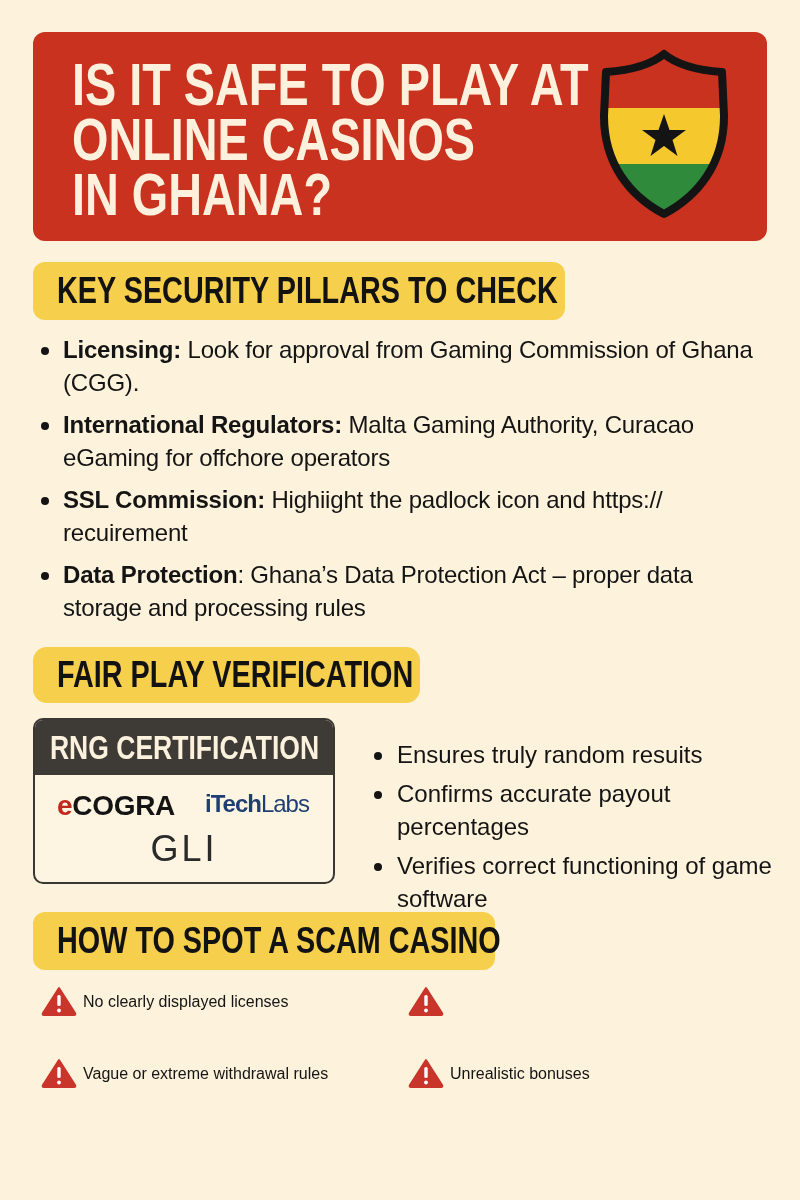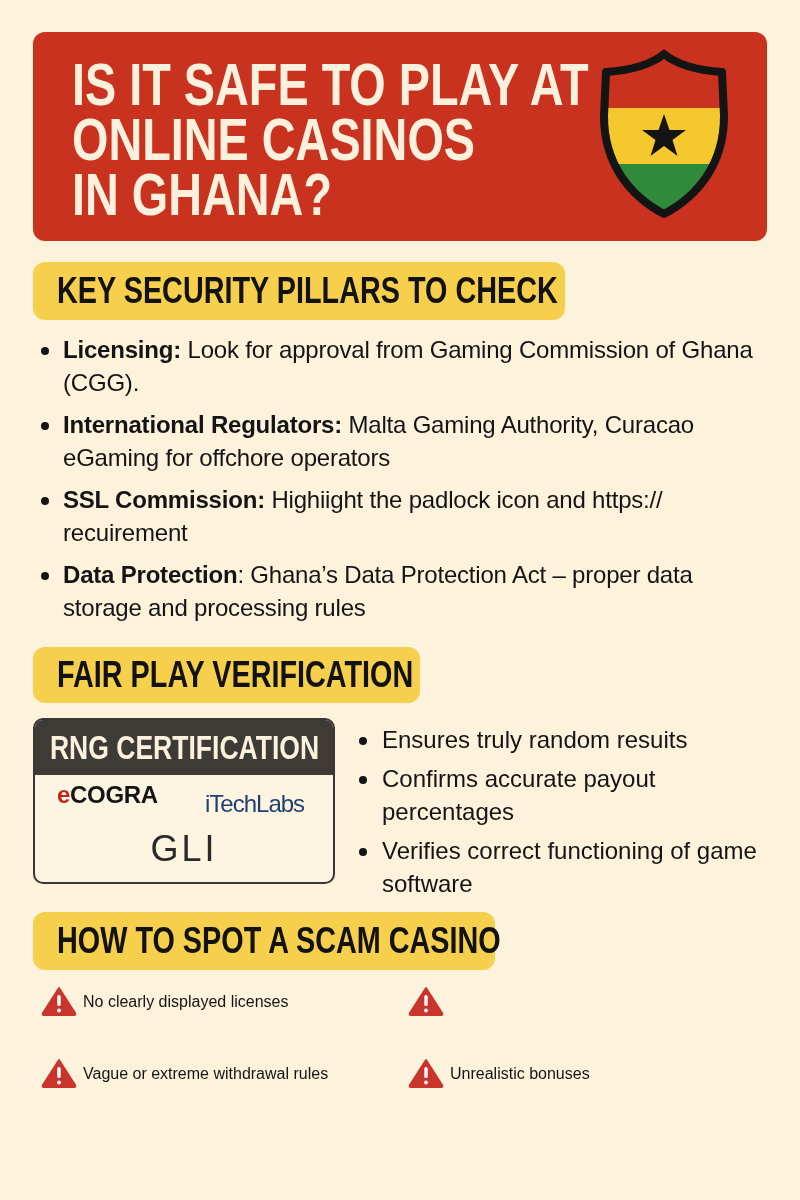--- a/index.html
+++ b/index.html
@@ -33,21 +33,21 @@
     display: flex; align-items: center;
   }
   .pill-text {
     display: inline-block; white-space: nowrap;
     font-family: "Liberation Sans", sans-serif; font-weight: 700;
     font-size: 36px; color: #121212;
     transform: scaleX(0.8); transform-origin: left center;
   }
   .pill-1 { left: 33px; top: 262px; width: 532px; height: 58px; }
   .pill-1 .pill-text { margin-left: 24px; }
-  .pill-2 { left: 33px; top: 647px; width: 387px; height: 56px; }
+  .pill-2 { left: 33px; top: 647px; width: 387px; height: 56px; border-radius: 14px; }
   .pill-2 .pill-text { margin-left: 24px; }
   .pill-3 { left: 33px; top: 912px; width: 462px; height: 58px; }
   .pill-3 .pill-text { margin-left: 24px; }
 
   
   .pillars { left: 36px; top: 333px; width: 720px; margin: 0; padding: 0; list-style: none; }
   .pillar {
     position: relative; padding-left: 27px;
     font-size: 24px; line-height: 33px; margin-bottom: 9px;
     letter-spacing: -0.2px;
@@ -67,37 +67,37 @@
   .rng-header {
     height: 55px; background: #3e3a36;
     display: flex; align-items: center; justify-content: center;
   }
   .rng-header-text {
     display: inline-block; white-space: nowrap;
     font-weight: 700; font-size: 34px; color: #fbf1dc;
     transform: scaleX(0.78);
   }
   .logo-ecogra {
-    left: 22px; top: 61px; font-weight: 700; font-size: 24px;
+    left: 22px; top: 70px; font-weight: 700; font-size: 28px;
     color: #141414; letter-spacing: -0.3px; white-space: nowrap;
   }
   .logo-ecogra .e { color: #c0281c; }
   .logo-itech {
     left: 170px; top: 70px; font-size: 24px; color: #1f3f73;
     white-space: nowrap; letter-spacing: -1px;
   }
-  .logo-itech .itech { font-weight: 400; }
+  .logo-itech .itech { font-weight: 700; }
   .logo-itech .labs { font-weight: 400; }
   .logo-gli {
     left: 0; width: 298px; top: 108px; text-align: center;
     font-size: 36px; color: #2a2a2a; letter-spacing: 3px;
   }
 
   
-  .fair-list { left: 352px; top: 722px; width: 420px; margin: 1px; padding: 0; list-style: none; }
+  .fair-list { left: 352px; top: 722px; width: 420px; margin: 16px; padding: 0; list-style: none; }
   .fair-item {
     position: relative; padding-left: 29px;
     font-size: 24px; line-height: 33px; margin-bottom: 6px;
   }
   .fair-item .bullet-dot { left: 6px; top: 14px; }
 
   
   .warn {
     position: absolute; display: flex; align-items: flex-start;
     font-size: 16px; line-height: 33px;

